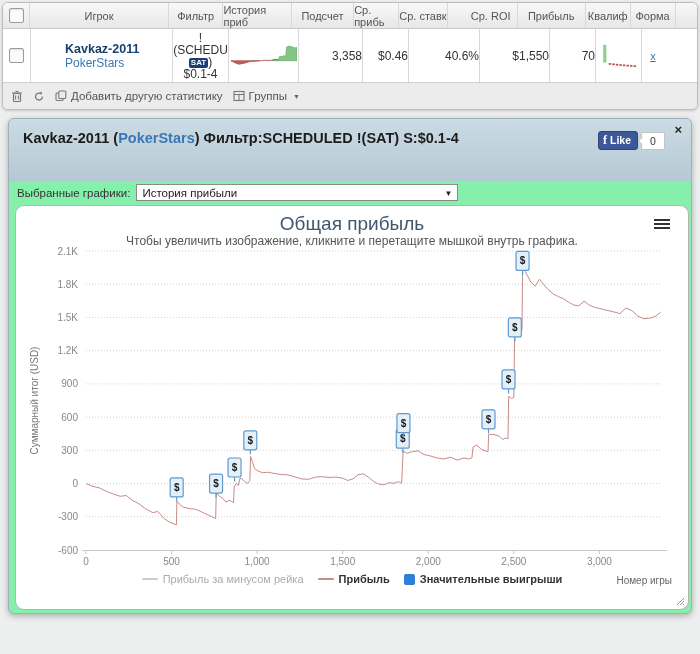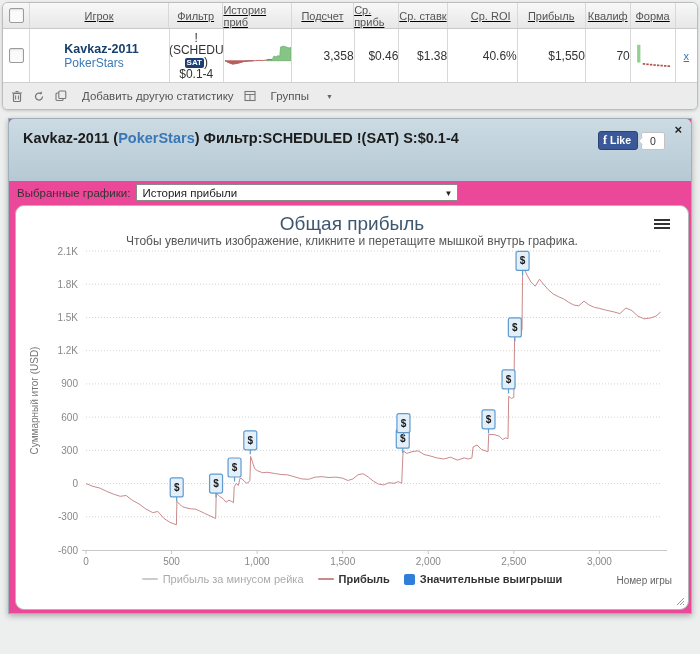--- a/index.html
+++ b/index.html
@@ -3,47 +3,47 @@
 <meta charset="utf-8">
 <style>
   html,body{margin:0;padding:0;}
   body{background:#e9ebeb;font-family:"Liberation Sans",sans-serif;}
   .screen{position:relative;width:700px;height:654px;background:#edefef;overflow:hidden;}
 
   
   .stats-widget{position:absolute;left:2px;top:2px;width:694px;background:#fff;
     border:1px solid #bdbdbd;border-radius:6px;box-shadow:0 1px 3px rgba(0,0,0,.18);overflow:hidden;}
   .trow{display:flex;width:100%;box-sizing:border-box;}
-  .thead{background:linear-gradient(#f8f8f8,#e7e7e7);border-bottom:1px solid #c9c9c9;height:26px;text-decoration:underline;}
+  .thead{background:linear-gradient(#f8f8f8,#e7e7e7);border-bottom:1px solid #c9c9c9;height:26px;}
   .tbody{height:54px;background:#fff;border-bottom:1px solid #d0d0d0;}
   .tcell{box-sizing:border-box;border-right:1px solid #d8d8d8;display:flex;align-items:center;justify-content:center;
     font-size:11px;color:#555;overflow:hidden;}
   .tcell:last-child{border-right:none;}
   .c0{width:28px;} .c1{width:142px;} .c2{width:56px;} .c3{width:70px;} .c4{width:64px;}
   .c5{width:46px;} .c6{width:50px;} .c7{width:54px;margin-left:17px;} .c8{width:70px;} .c9{width:46px;}
   .c10{width:46px;} .c11{width:22px;}
   .tbody .tcell{font-size:12px;color:#333;}
   .num{justify-content:flex-end;padding-right:0;}
   .cb{width:13px;height:13px;border:1px solid #9b9b9b;border-radius:2px;background:#fbfbfb;box-shadow:inset 0 1px 2px rgba(0,0,0,.12);}
   .player-cell{flex-direction:column;align-items:flex-start;justify-content:center;padding-left:34px;}
   .player-name{font-weight:bold;color:#17406e;font-size:12.5px;line-height:14px;}
   .player-site{color:#3a78b5;font-size:12px;line-height:14px;}
   .filter-cell{flex-direction:column;line-height:12px;font-size:11px;color:#333;}
   .sat-badge{display:inline-block;background:#1b3f74;color:#fff;font-size:8px;font-weight:bold;
     padding:1px 2px;border-radius:2px;line-height:8px;vertical-align:1px;}
   .remove-link{color:#3a78b5;text-decoration:underline;font-size:11px;}
   .toolbar{height:26px;background:#ececec;display:flex;align-items:center;padding:0 8px;gap:10px;
     font-size:11.5px;color:#555;}
-  .tool{display:flex;align-items:center;gap:15px;cursor:default;}
+  .tool{display:flex;align-items:center;gap:4px;cursor:default;}
   .tool svg{display:block;}
   .grp-arrow{font-size:7px;color:#666;margin-left:2px;}
 
   
-  .panel{position:absolute;left:8px;top:118px;width:682px;height:494px;border-radius:0;
-    background:#ec4899;border:1px solid #9fb0ba;box-shadow:0 2px 6px rgba(0,0,0,.28);}
+  .panel{position:absolute;left:8px;top:118px;width:682px;height:494px;border-radius:6px;
+    background:#86efac;border:1px solid #9fb0ba;box-shadow:0 2px 6px rgba(0,0,0,.28);}
   .panel-header{position:relative;height:62px;border-radius:5px 5px 0 0;
     background:linear-gradient(#ccdbe4,#b5c9d4);}
   .panel-title{position:absolute;left:14px;top:11px;font-size:14.5px;font-weight:bold;color:#1c1c1c;}
   .panel-title .site{color:#3a78b5;}
   .panel-close{position:absolute;right:9px;top:3px;font-size:13px;font-weight:bold;color:#222;cursor:default;}
   .fb-like{position:absolute;right:26px;top:12px;display:flex;align-items:center;gap:3px;}
   .fb-btn{display:flex;align-items:center;gap:3px;background:#3b5998;border:1px solid #2d4373;border-radius:3px;
     color:#fff;font-size:10.5px;font-weight:bold;padding:1px 6px 2px 4px;height:14px;}
   .fb-f{font-weight:bold;font-size:12px;font-family:"Liberation Serif",serif;}
   .fb-count{position:relative;background:#fff;border:1px solid #c4c4c4;border-radius:2px;height:14px;min-width:16px;
@@ -115,21 +115,20 @@
       </div>
       <div class="tcell c3">
         <svg id="spark-history" width="66" height="40" viewBox="0 0 70 40">
             <polygon points="44,24.3 47,23.6 50,23.9 52,20 54,21 56,19.6 58,20.6 59,10.5 62,9.5 65,10.5 68,11.5 70,11 70,25 44,25" fill="#85c585" stroke="#6aae6a" stroke-width="0.8"></polygon>
             <polygon points="0,25 4,27 8,28.5 12,28 16,27 20,25.8 26,25.2 30,25" fill="#b85c5c" stroke="#b85c5c" stroke-width="0.8"></polygon>
             <polyline points="0,25 4,27 8,28.5 12,28 16,27 20,25.8 26,25.2 32,25 36,24.6 40,24.9 44,24.3 47,23.6 50,23.9" fill="none" stroke="#b85c5c" stroke-width="1"></polyline>
           </svg>
       </div>
       <div class="tcell c4 num">3,358</div>
       <div class="tcell c5 num">$0.46</div>
-      <div class="tcell c6 num">$1.38</div>
       <div class="tcell c7 num">40.6%</div>
       <div class="tcell c8 num">$1,550</div>
       <div class="tcell c9 num">70</div>
       <div class="tcell c10">
         <svg id="spark-form" width="42" height="28" viewBox="0 0 44 30">
             <rect x="5" y="3" width="3.5" height="19" fill="#90d090"></rect>
             <rect x="11" y="22.6" width="2.6" height="1.8" fill="#b05050"></rect>
             <rect x="14.8" y="23" width="2.6" height="1.8" fill="#b05050"></rect>
             <rect x="18.6" y="23.4" width="2.6" height="1.8" fill="#b05050"></rect>
             <rect x="22.4" y="23.8" width="2.6" height="1.8" fill="#b05050"></rect>

